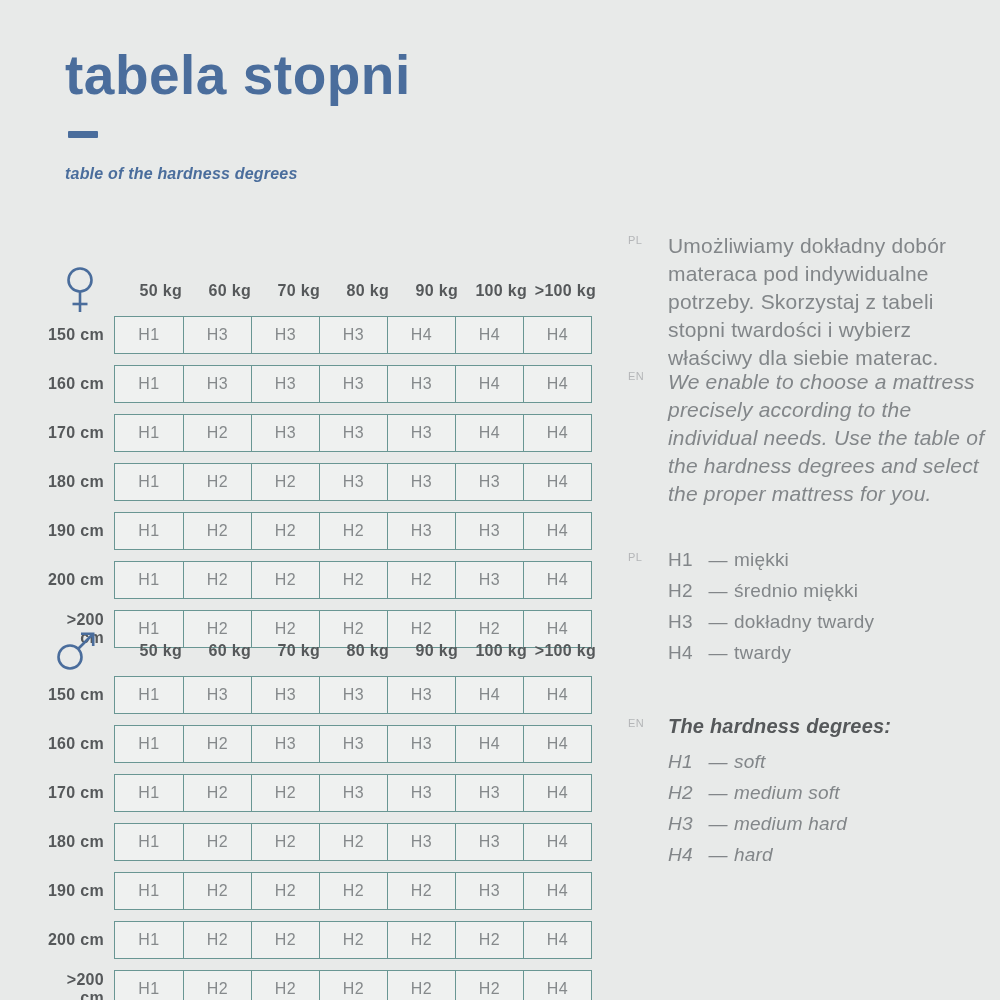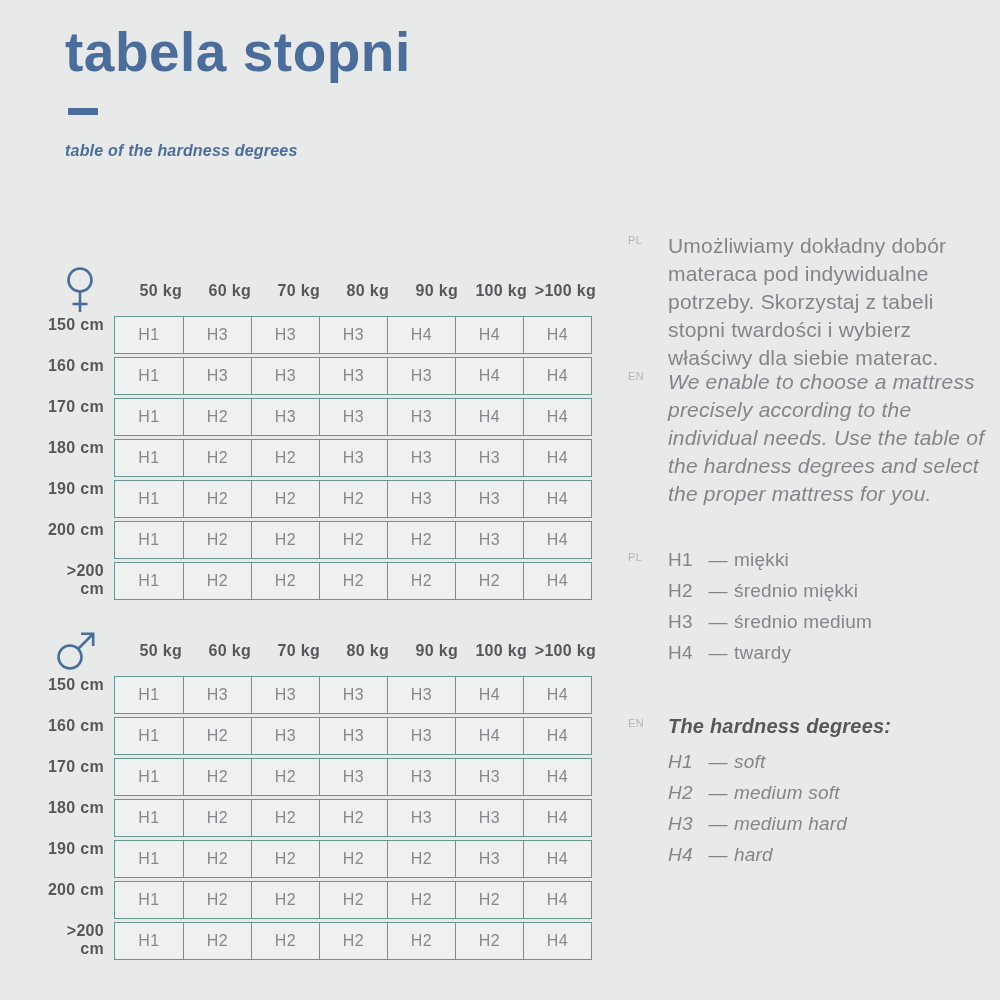--- a/index.html
+++ b/index.html
@@ -13,33 +13,33 @@
   }
   *{box-sizing:border-box;margin:0;padding:0;}
   html,body{width:1000px;height:1000px;overflow:hidden;}
   body{
     background:var(--page-bg);
     font-family:"Liberation Sans",sans-serif;
     position:relative;
   }
 
   
-  .head{position:absolute;left:65px;top:23px;}
+  .head{position:absolute;left:65px;top:46px;}
   .title{font-size:55px;font-weight:bold;color:var(--accent);line-height:1.07;letter-spacing:.5px;}
   .dash{width:30px;height:7px;background:var(--accent);margin:26px 0 0 3px;border-radius:1px;}
   .subtitle{margin-top:27px;font-size:16px;font-weight:bold;font-style:italic;color:var(--accent);letter-spacing:.2px;}
 
   
   .htable{position:absolute;left:40px;}
   .htable.female{top:266px;}
   .htable.male{top:626px;}
   .htable-header{display:flex;align-items:center;height:50px;margin-bottom:0;}
   .icon-cell{width:64px;margin-right:10px;display:flex;justify-content:flex-end;padding-right:6px;}
   .wh{width:68px;margin-right:1px;text-align:right;font-size:16px;font-weight:bold;color:var(--dark-text);letter-spacing:.3px;}
-  .trow{display:flex;margin-bottom:3px;}
+  .trow{display:flex;align-items:center;margin-bottom:11px;}
   .rlabel{width:64px;margin-right:10px;text-align:right;font-size:16px;font-weight:bold;color:var(--dark-text);letter-spacing:.3px;}
   .rowbox{display:flex;border:1px solid var(--border);background:var(--cell-bg);}
   .cell{width:68px;height:36px;line-height:36px;text-align:center;font-size:16px;color:#85898b;border-left:1px solid var(--border);letter-spacing:.5px;}
   .cell:first-child{border-left:none;}
 
   .sym-icon svg{display:block;}
 
   
   .side-block{position:absolute;left:628px;width:358px;display:flex;align-items:flex-start;}
   .lang-label{width:40px;flex:0 0 40px;font-size:11px;color:var(--light-label);padding-top:2px;letter-spacing:.5px;}
@@ -298,21 +298,21 @@
           <span class="leg-label">miękki</span>
         </div>
         <div class="leg-item">
           <span class="leg-code">H2</span>
           <span class="leg-dash">—</span>
           <span class="leg-label">średnio miękki</span>
         </div>
         <div class="leg-item">
           <span class="leg-code">H3</span>
           <span class="leg-dash">—</span>
-          <span class="leg-label">średnio medium</span>
+          <span class="leg-label">dokładny twardy</span>
         </div>
         <div class="leg-item">
           <span class="leg-code">H4</span>
           <span class="leg-dash">—</span>
           <span class="leg-label">twardy</span>
         </div>
       </div>
   </div>
 </div>
 

